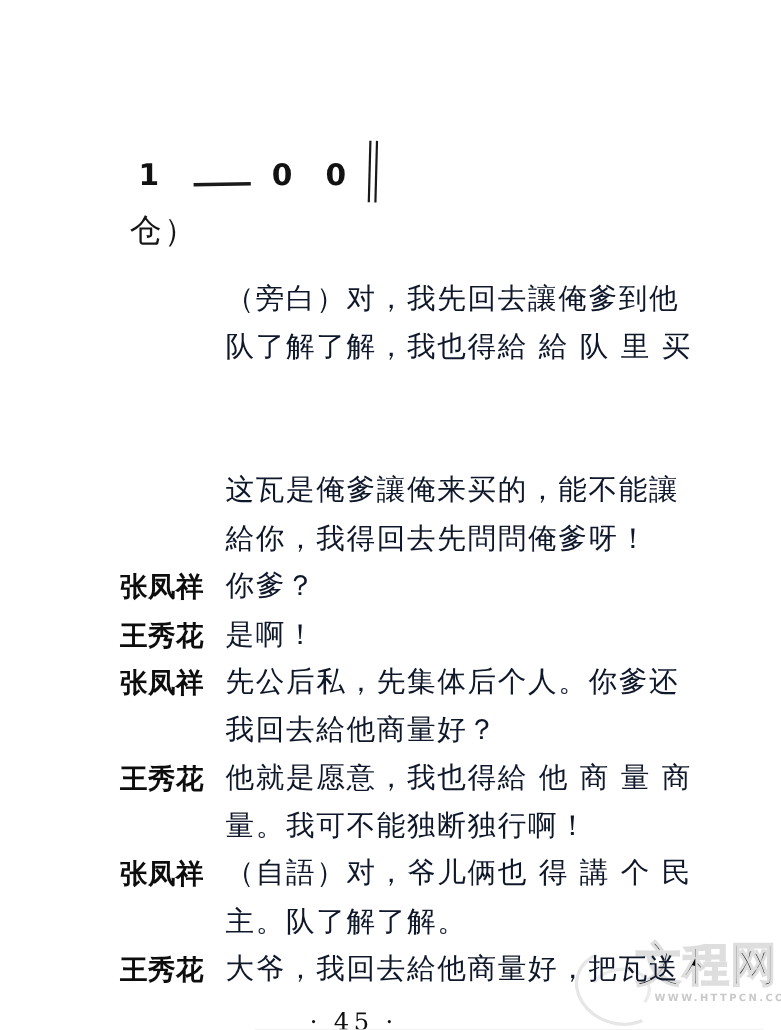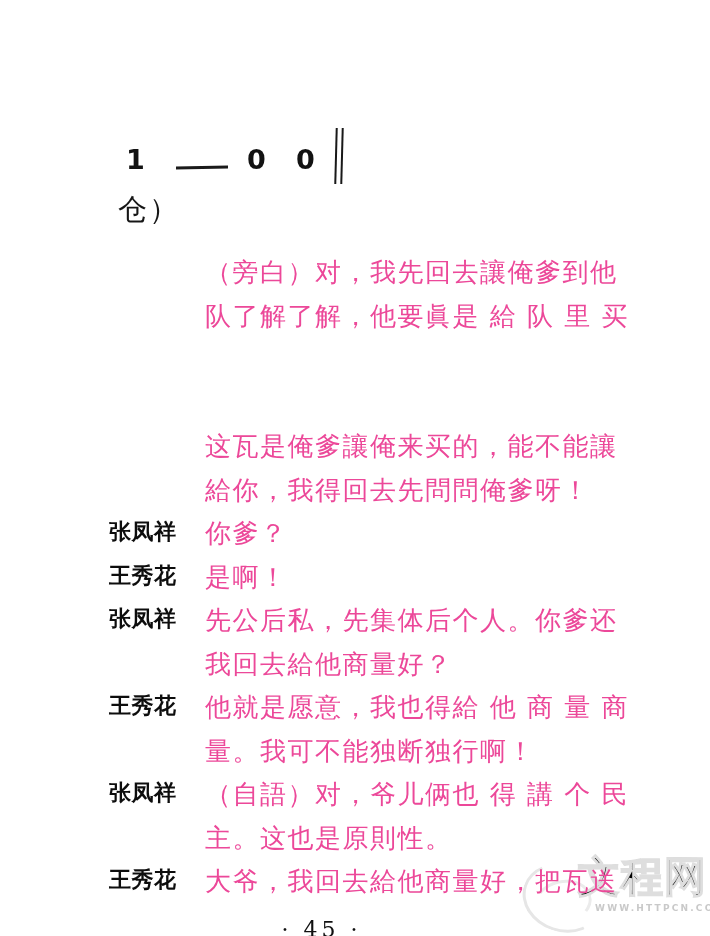--- a/index.html
+++ b/index.html
@@ -54,34 +54,34 @@
   .line {
     position: absolute;
     left: 0; width: 710px; height: 44px;
     z-index: 2;
   }
   .speaker {
     position: absolute;
     left: 109px; top: 2px;
     font-family: "DejaVu Sans", "Liberation Sans", sans-serif;
     font-weight: bold;
-    font-size: 22px;
+    font-size: 25px;
     line-height: 1.2;
     letter-spacing: 0.5px;
     white-space: nowrap;
     color: #0d0d0d;
   }
   .txt {
     position: absolute;
     left: 205px; top: 0;
     font-size: 26px;
     line-height: 1.3;
     letter-spacing: 1.5px;
     white-space: nowrap;
-    color: #ec4899;
+    color: #0f172a;
     text-align: center;
   }
 
   
   .page-number {
     position: absolute;
     left: 0; top: 917px;
     width: 643px;
     text-align: center;
     font-size: 22px;
@@ -149,21 +149,21 @@
     <span class="m-num n2">0</span>
     <span class="m-num n3">0</span>
     <span class="m-bar"></span>
   </div>
   <div class="percussion">仓）</div>
 
   <div class="line" style="top:256px">
     <span class="txt">（旁白）对，我先回去讓俺爹到他</span>
   </div>
   <div class="line" style="top:300px">
-    <span class="txt">队了解了解，他要眞是 給 队 里 买</span>
+    <span class="txt">队了解了解，我也得給 給 队 里 买</span>
   </div>
   <div class="line" style="top:474px">
     <span class="txt">給你，我得回去先問問俺爹呀！</span>
   </div>
   <div class="line" style="top:430px">
     <span class="txt">这瓦是俺爹讓俺来买的，能不能讓</span>
   </div>
 
   <div class="line" style="top:517px">
     <span class="speaker">张凤祥</span>
@@ -189,21 +189,21 @@
   </div>
   <div class="line" style="top:735px">
     <span class="txt">量。我可不能独断独行啊！</span>
   </div>
 
   <div class="line" style="top:778px">
     <span class="speaker">张凤祥</span>
     <span class="txt">（自語）对，爷儿俩也 得 講 个 民</span>
   </div>
   <div class="line" style="top:822px">
-    <span class="txt">主。这也是原則性。</span>
+    <span class="txt">主。队了解了解。</span>
   </div>
 
   <div class="line" style="top:865px">
     <span class="speaker">王秀花</span>
     <span class="txt">大爷，我回去給他商量好，把瓦送</span>
   </div>
 
   <div class="page-number">· 45 ·</div>
 
   <div class="wm-arc1"></div>

